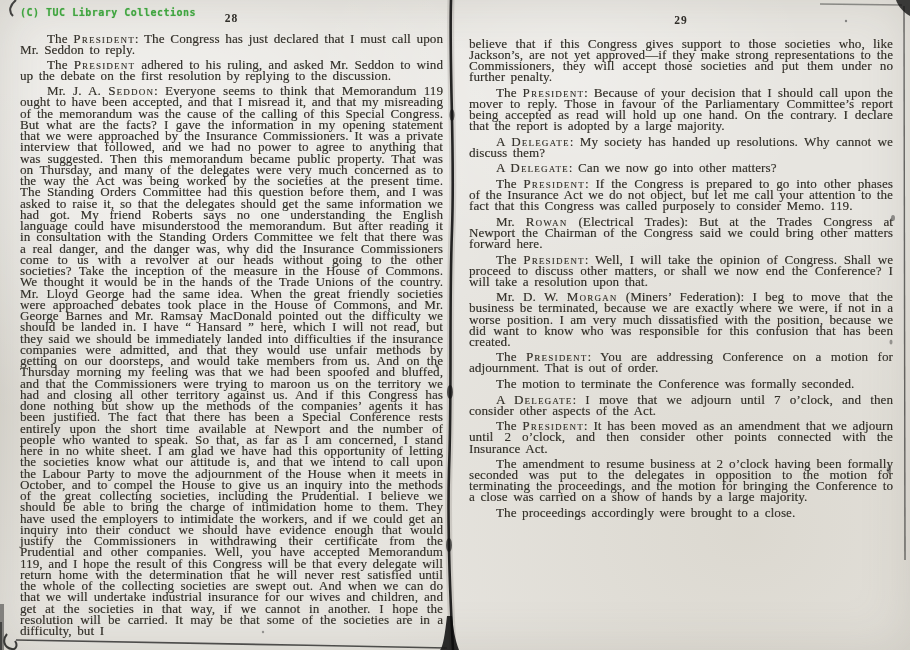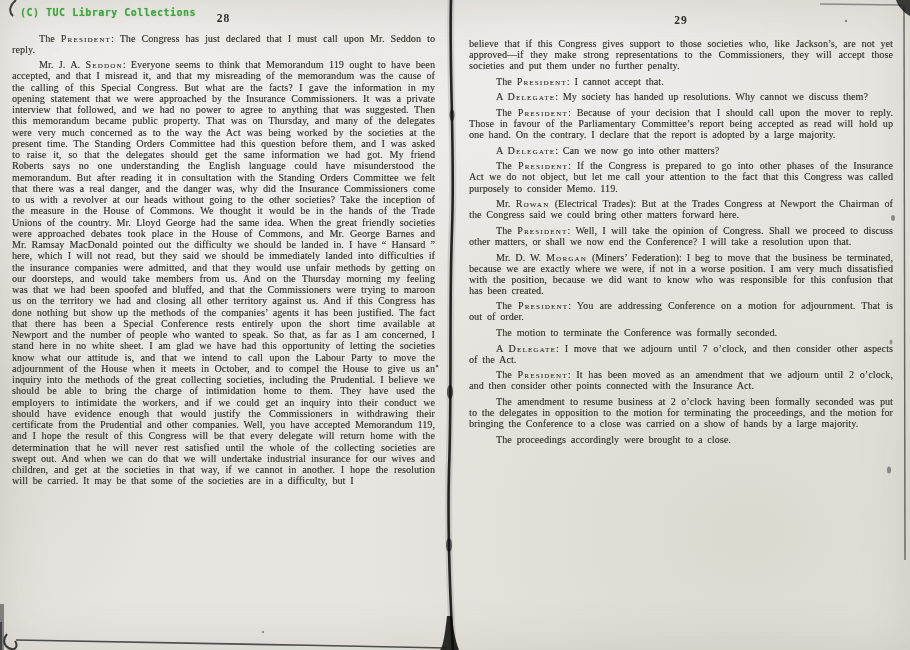--- a/index.html
+++ b/index.html
@@ -20,31 +20,31 @@
     position:absolute; left:20px; top:7px;
     font-family:"DejaVu Sans Mono", monospace; font-size:10px; font-weight:bold;
     color:#33a033; letter-spacing:0.5px; opacity:0.92;
     text-shadow:0 0 1px rgba(50,160,50,0.55);
   }
 
   .page {
     position:absolute; color:#35322b;
     font-family:"Liberation Serif","DejaVu Serif",serif;
   }
-  .page-left  { left:12px;  top:12px; width:423px; }
+  .page-left  { left:20px;  top:12px; width:423px; }
   .page-right { left:469px; top:14px; width:424px; }
 
   .page-number {
     text-align:center; font-size:11.5px; font-weight:bold;
     letter-spacing:1px; margin-bottom:9px; color:#2f2d28;
   }
   .page-right .page-number { margin-bottom:12px; }
 
   .page-body {
-    font-size:10px; line-height:11.25px; letter-spacing:0.1px;
+    font-size:13px; line-height:11.25px; letter-spacing:0.1px;
     word-spacing:2.2px; text-align:justify;
     text-shadow:0.3px 0.3px 0 rgba(53,50,43,0.45);
   }
   .page-right .page-body { line-height:11.1px; }
 
   .para { margin:0 0 3.5px 0; }
   .page-right .para { margin-bottom:4.5px; }
   .para.indent { text-indent:27px; }
 
   .sc { font-variant:small-caps; letter-spacing:1.2px; }
@@ -55,31 +55,31 @@
 <body>
 
 <div class="scan">
 
   <div class="watermark">(C) TUC Library Collections</div>
 
   <div class="page page-left">
     <div class="page-number">28</div>
     <div class="page-body" id="left-body">
         <p class="para indent"><span>The </span><span class="sc">President</span><span>: The Congress has just declared that I must call upon Mr. Seddon to reply.</span></p>
+        <p class="para indent"><span>The </span><span class="sc">President</span><span> adhered to his ruling, and asked Mr. Seddon to wind up the debate on the first resolution by replying to the discussion.</span></p>
         <p class="para indent"><span>Mr. J. A. </span><span class="sc">Seddon</span><span>: Everyone seems to think that Memorandum 119 ought to have been accepted, and that I misread it, and that my misreading of the memorandum was the cause of the calling of this Special Congress.  But what are the facts?  I gave the information in my opening statement that we were approached by the Insurance Commissioners. It was a private interview that followed, and we had no power to agree to anything that was suggested.  Then this memorandum became public property.  That was on Thursday, and many of the delegates were very much concerned as to the way the Act was being worked by the societies at the present time.  The Standing Orders Committee had this question before them, and I was asked to raise it, so that the delegates should get the same information we had got.  My friend Roberts says no one understanding the English language could have misunderstood the memorandum. But after reading it in consultation with the Standing Orders Committee we felt that there was a real danger, and the danger was, why did the Insurance Commissioners come to us with a revolver at our heads without going to the other societies?  Take the inception of the measure in the House of Commons.  We thought it would be in the hands of the Trade Unions of the country.  Mr. Lloyd George had the same idea.  When the great friendly societies were approached debates took place in the House of Commons, and Mr. George Barnes and Mr. Ramsay MacDonald pointed out the difficulty we should be landed in.  I have “ Hansard ” here, which I will not read, but they said we should be immediately landed into difficulties if the insurance companies were admitted, and that they would use unfair methods by getting on our doorsteps, and would take members from us. And on the Thursday morning my feeling was that we had been spoofed and bluffed, and that the Commissioners were trying to maroon us on the territory we had and closing all other territory against us.  And if this Congress has done nothing but show up the methods of the companies’ agents it has been justified.  The fact that there has been a Special Conference rests entirely upon the short time available at Newport and the number of people who wanted to speak.  So that, as far as I am concerned, I stand here in no white sheet.  I am glad we have had this opportunity of letting the societies know what our attitude is, and that we intend to call upon the Labour Party to move the adjournment of the House when it meets in October, and to compel the House to give us an inquiry into the methods of the great collecting societies, including the Prudential.  I believe we should be able to bring the charge of intimidation home to them.  They have used the employers to intimidate the workers, and if we could get an inquiry into their conduct we should have evidence enough that would justify the Commissioners in withdrawing their certificate from the Prudential and other companies.  Well, you have accepted Memorandum 119, and I hope the result of this Congress will be that every delegate will return home with the determination that he will never rest satisfied until the whole of the collecting societies are swept out.  And when we can do that we will undertake industrial insurance for our wives and children, and get at the societies in that way, if we cannot in another.  I hope the resolution will be carried.  It may be that some of the societies are in a difficulty, but I</span></p>
       </div>
   </div>
 
   <div class="page page-right">
     <div class="page-number">29</div>
     <div class="page-body" id="right-body">
         <p class="para"><span>believe that if this Congress gives support to those societies who, like Jackson’s, are not yet approved—if they make strong representations to the Commissioners, they will accept those societies and put them under no further penalty.</span></p>
-        <p class="para indent"><span>The </span><span class="sc">President</span><span>: I cannot accept that.</span></p>
+        <p class="para indent"><span>The </span><span class="sc">President</span><span>: Because of your decision that I should call upon the mover to reply.  Those in favour of the Parliamentary Committee’s report being accepted as read will hold up one hand.  On the contrary.  I declare that the report is adopted by a large majority.</span></p>
         <p class="para indent"><span>A </span><span class="sc">Delegate</span><span>: My society has handed up resolutions.  Why cannot we discuss them?</span></p>
-        <p class="para indent"><span>The </span><span class="sc">President</span><span>: Because of your decision that I should call upon the mover to reply.  Those in favour of the Parliamentary Committee’s report being accepted as read will hold up one hand.  On the contrary.  I declare that the report is adopted by a large majority.</span></p>
         <p class="para indent"><span>A </span><span class="sc">Delegate</span><span>: Can we now go into other matters?</span></p>
         <p class="para indent"><span>The </span><span class="sc">President</span><span>: If the Congress is prepared to go into other phases of the Insurance Act we do not object, but let me call your attention to the fact that this Congress was called purposely to consider Memo. 119.</span></p>
         <p class="para indent"><span>Mr. </span><span class="sc">Rowan</span><span> (Electrical Trades): But at the Trades Congress at Newport the Chairman of the Congress said we could bring other matters forward here.</span></p>
         <p class="para indent"><span>The </span><span class="sc">President</span><span>: Well, I will take the opinion of Congress.  Shall we proceed to discuss other matters, or shall we now end the Conference?  I will take a resolution upon that.</span></p>
         <p class="para indent"><span>Mr. D. W. </span><span class="sc">Morgan</span><span> (Miners’ Federation): I beg to move that the business be terminated, because we are exactly where we were, if not in a worse position.  I am very much dissatisfied with the position, because we did want to know who was responsible for this confusion that has been created.</span></p>
         <p class="para indent"><span>The </span><span class="sc">President</span><span>: You are addressing Conference on a motion for adjournment.  That is out of order.</span></p>
         <p class="para indent"><span>The motion to terminate the Conference was formally seconded.</span></p>
         <p class="para indent"><span>A </span><span class="sc">Delegate</span><span>: I move that we adjourn until 7 o’clock, and then consider other aspects of the Act.</span></p>
         <p class="para indent"><span>The </span><span class="sc">President</span><span>: It has been moved as an amendment that we adjourn until 2 o’clock, and then consider other points connected with the Insurance Act.</span></p>
         <p class="para indent"><span>The amendment to resume business at 2 o’clock having been formally seconded  was put to the delegates in opposition to the motion for terminating the proceedings, and the motion for bringing the Conference to a close was carried on a show of hands by a large majority.</span></p>

